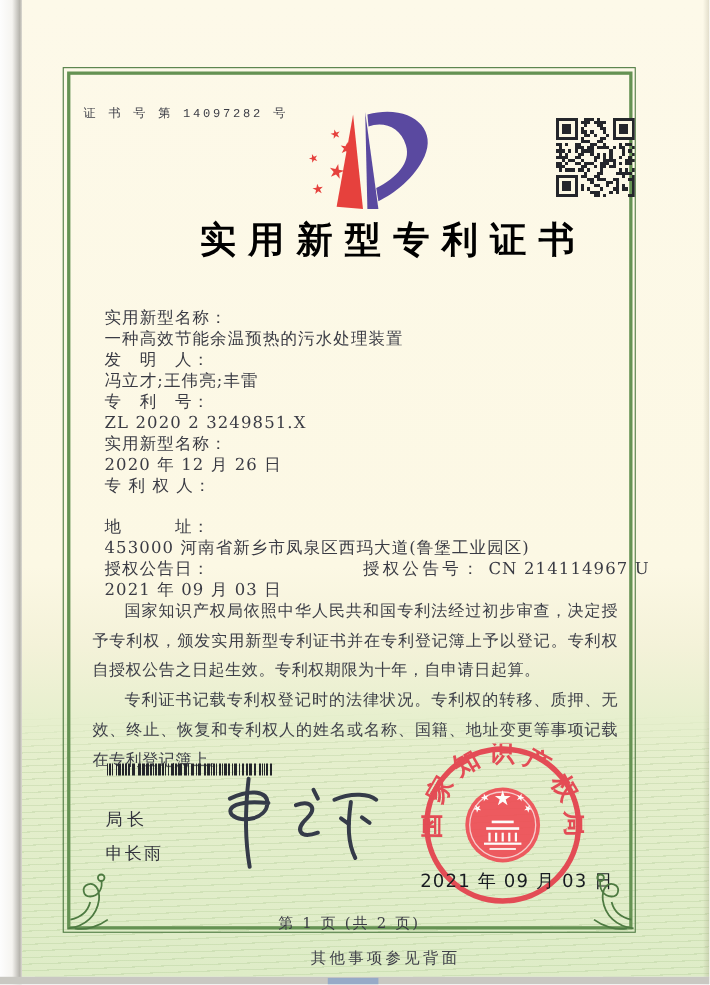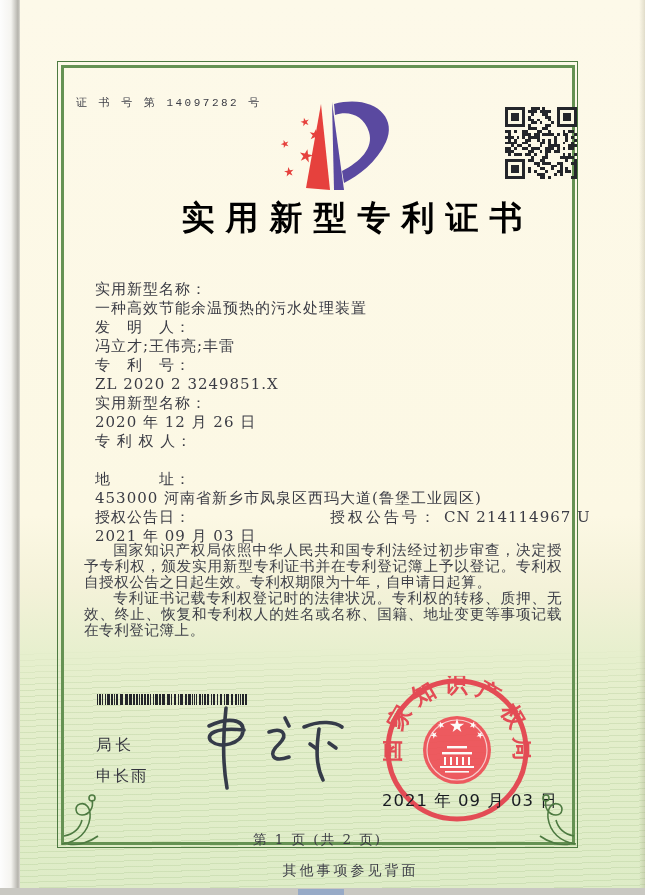--- a/index.html
+++ b/index.html
@@ -32,21 +32,21 @@
 
   .fields{position:absolute;left:95px;top:280px;width:470px;font-size:15px;
     color:#3a3b44;letter-spacing:1px;}
   .fields .row{height:38px;display:flex;align-items:flex-start;white-space:nowrap;flex-direction:column;}
   .fields .lbl{margin-right:6px;}
   .grant-row{position:relative;}
   .grant-no-group{position:absolute;left:235px;top:0;display:flex;}
   .grant-no-group .lbl{letter-spacing:3px;}
 
   .paras{position:absolute;left:84px;top:542px;width:478px;font-size:14.6px;
-    line-height:16px;color:#3e4049;text-align:justify;letter-spacing:.5px;}
+    line-height:27px;color:#3e4049;text-align:justify;letter-spacing:.5px;}
   .paras p{margin:0;text-indent:2em;}
 
   .barcode{position:absolute;left:97px;top:694px;width:154px;height:11px;}
   .director-label{left:96px;top:735px;font-size:15.5px;letter-spacing:4px;color:#33343d;}
   .director-name{left:96px;top:766px;font-size:15.5px;letter-spacing:2px;color:#33343d;}
   .signature{position:absolute;left:192px;top:700px;}
   .seal{position:absolute;left:383px;top:676px;opacity:.93;}
   .seal-date{left:382px;top:790px;font-size:16.5px;letter-spacing:1px;color:#181b21;
     font-family:"DejaVu Sans","Liberation Sans",sans-serif;}
   .page-info{left:57px;top:831px;width:521px;text-align:center;font-size:13.5px;

